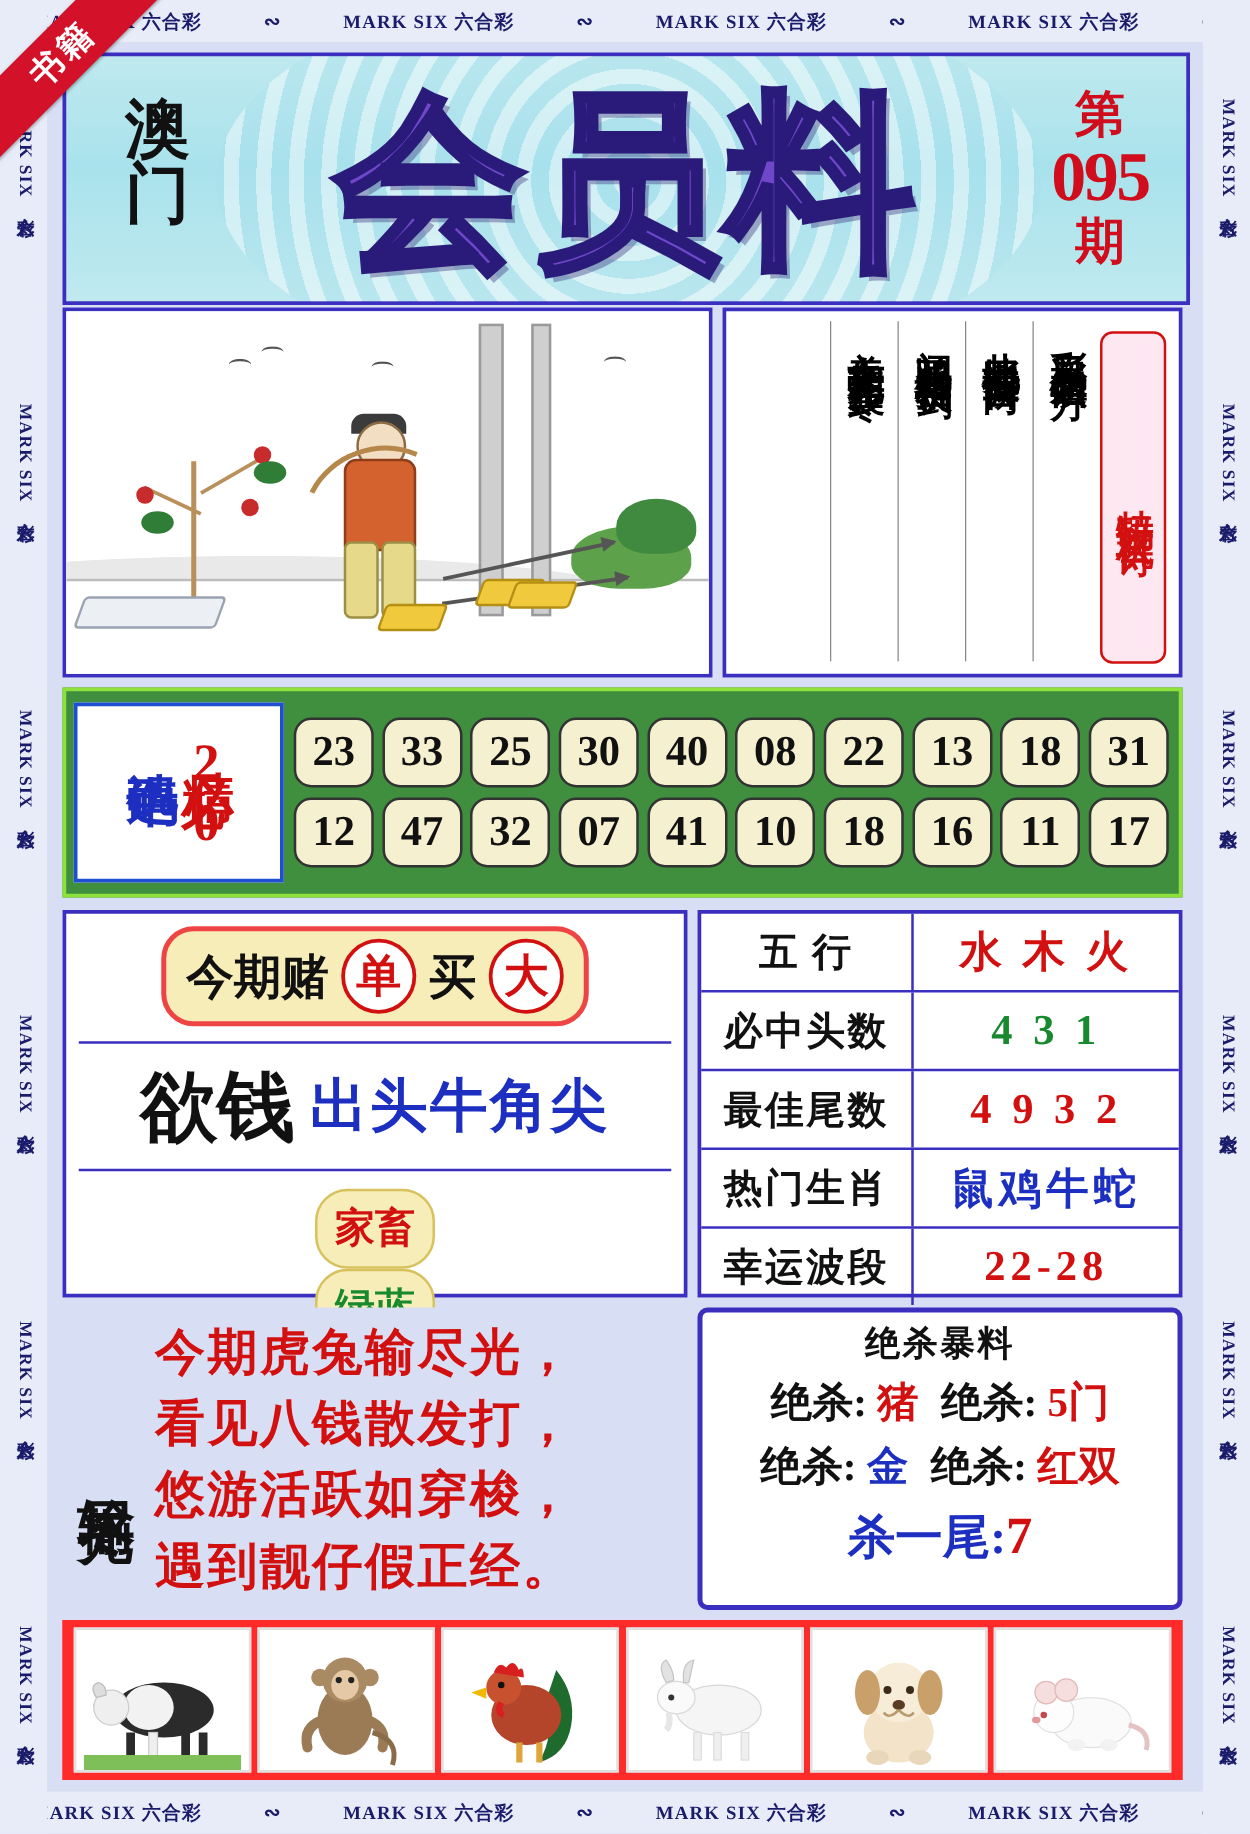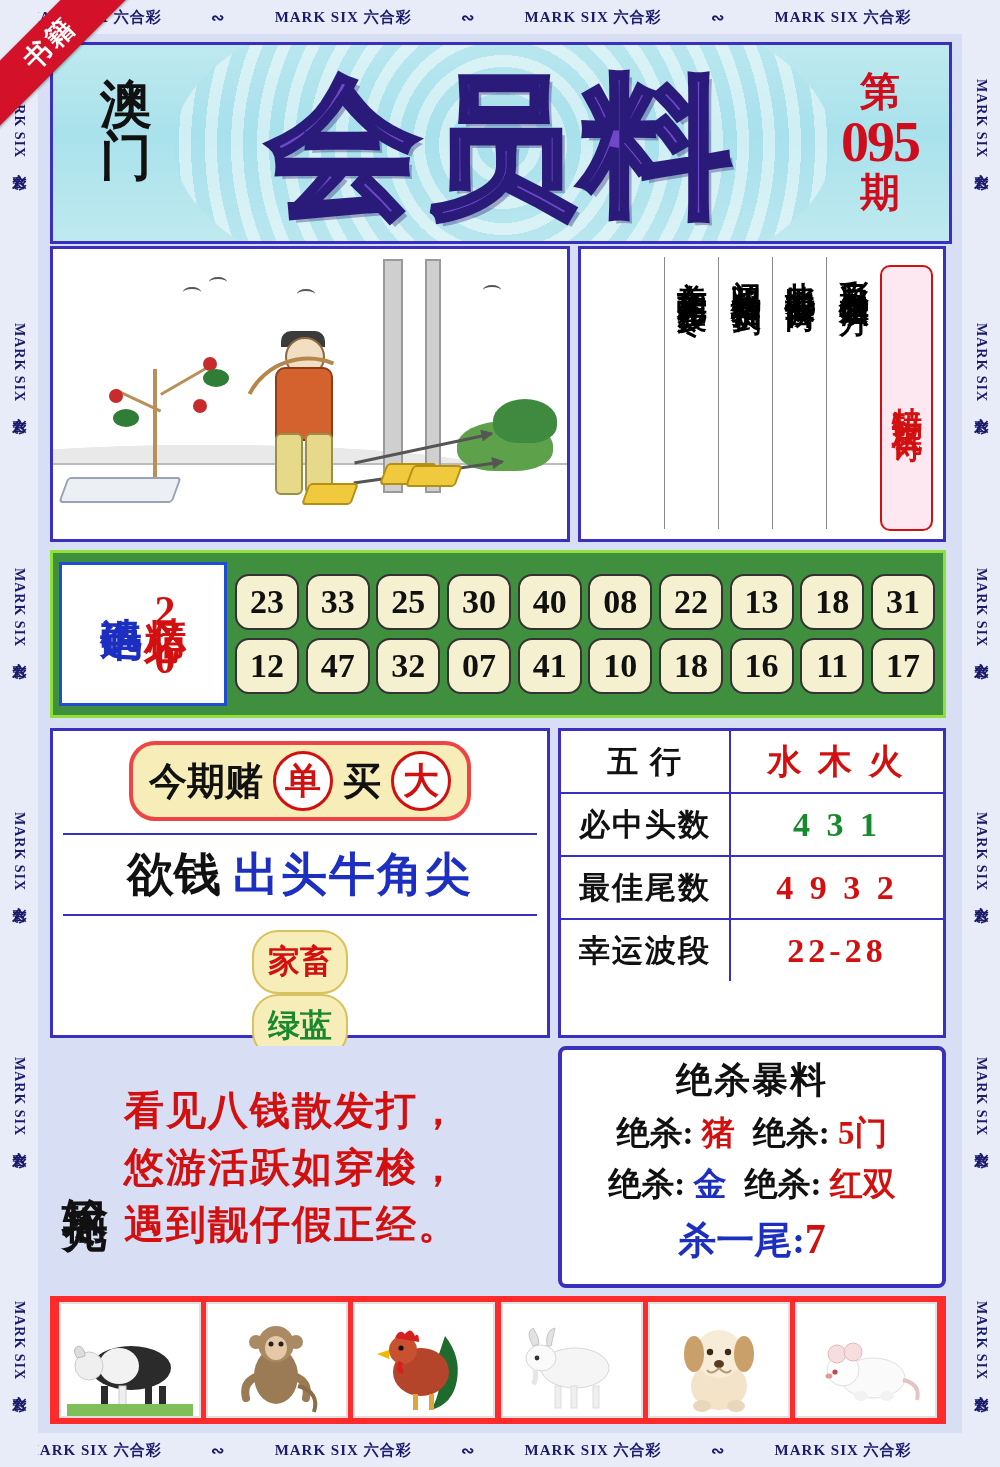--- a/index.html
+++ b/index.html
@@ -205,21 +205,21 @@
   }
   .circ{
     display:inline-flex;align-items:center;justify-content:center;
     width:54px;height:54px;border-radius:50%;
     background:#fff;border:3px solid #d31010;color:#d31010;font-size:36px;
   }
   .row2{
     margin-top:12px;display:flex;align-items:center;justify-content:center;gap:12px;
     border-top:2px solid #3b2fbf;border-bottom:2px solid #3b2fbf;padding:8px 0;
   }
-  .row2 .k{font-family:"Liberation Serif",serif;font-weight:bold;font-size:47px;color:#111;}
+  .row2 .k{font-family:"Liberation Serif",serif;font-weight:bold;font-size:62px;color:#111;}
   .row2 .v{font-family:"Liberation Serif",serif;font-weight:bold;font-size:46px;color:#1d2fc0;letter-spacing:2px;}
   .row3{margin-top:14px;display:flex;align-items:center;justify-content:space-between;flex-direction:column;}
   .tag{
     background:#f6edb8;border:2px solid #d8c25e;border-radius:26px;
     padding:8px 14px;font-family:"Liberation Serif",serif;font-weight:bold;font-size:32px;
   }
   .tag.red{color:#d31010;}
   .tag.green{color:#19892f;}
   .tag.black{color:#111;}
 
@@ -251,21 +251,21 @@
   .poem2 .lines{
     display:flex;flex-direction:column;gap:2px;
     font-family:"Liberation Serif",serif;font-weight:bold;font-size:40px;color:#d31010;
     letter-spacing:2px;
   }
   .kill-box{
     position:absolute;left:520px;top:1012px;width:388px;height:242px;
     background:#fff;border:4px solid #3b2fbf;border-radius:8px;box-sizing:border-box;
     text-align:center;padding-top:6px;
   }
-  .kill-title{font-family:"Liberation Serif",serif;font-weight:bold;font-size:36px;color:#111;letter-spacing:2px;}
+  .kill-title{font-family:"Liberation Serif",serif;font-weight:bold;font-size:28px;color:#111;letter-spacing:2px;}
   .kill-row{display:flex;justify-content:center;gap:18px;margin-top:6px;
     font-family:"Liberation Serif",serif;font-weight:bold;font-size:33px;color:#111;}
   .kill-row .hl{color:#d31010;}
   .kill-row .hl2{color:#1d2fc0;}
   .kill-last{margin-top:8px;font-family:"Liberation Serif",serif;font-weight:bold;font-size:38px;color:#1d2fc0;text-align:center;}
   .kill-last b{color:#d31010;font-size:42px;}
 
   
   .animals{
     position:absolute;left:12px;top:1262px;width:896px;height:128px;
@@ -458,28 +458,33 @@
       </div>
       <div class="r-row">
         <div class="r-k">必中头数</div>
         <div class="r-v v-green">4 3 1</div>
       </div>
       <div class="r-row">
         <div class="r-k">最佳尾数</div>
         <div class="r-v v-red">4 9 3 2</div>
       </div>
       <div class="r-row">
+        <div class="r-k">热门生肖</div>
+        <div class="r-v v-blue">鼠鸡牛蛇</div>
+      </div>
+      <div class="r-row">
         <div class="r-k">幸运波段</div>
         <div class="r-v v-red">22-28</div>
       </div>
     </div>
 
     <div class="poem2">
       <div class="label">输尽光</div>
       <div class="lines">
+        <div>今期虎兔输尽光，</div>
         <div>看见八钱散发打，</div>
         <div>悠游活跃如穿梭，</div>
         <div>遇到靓仔假正经。</div>
       </div>
     </div>
 
     <div class="kill-box">
       <div class="kill-title">绝杀暴料</div>
       <div class="kill-row">
         <span><span>绝杀:</span>

